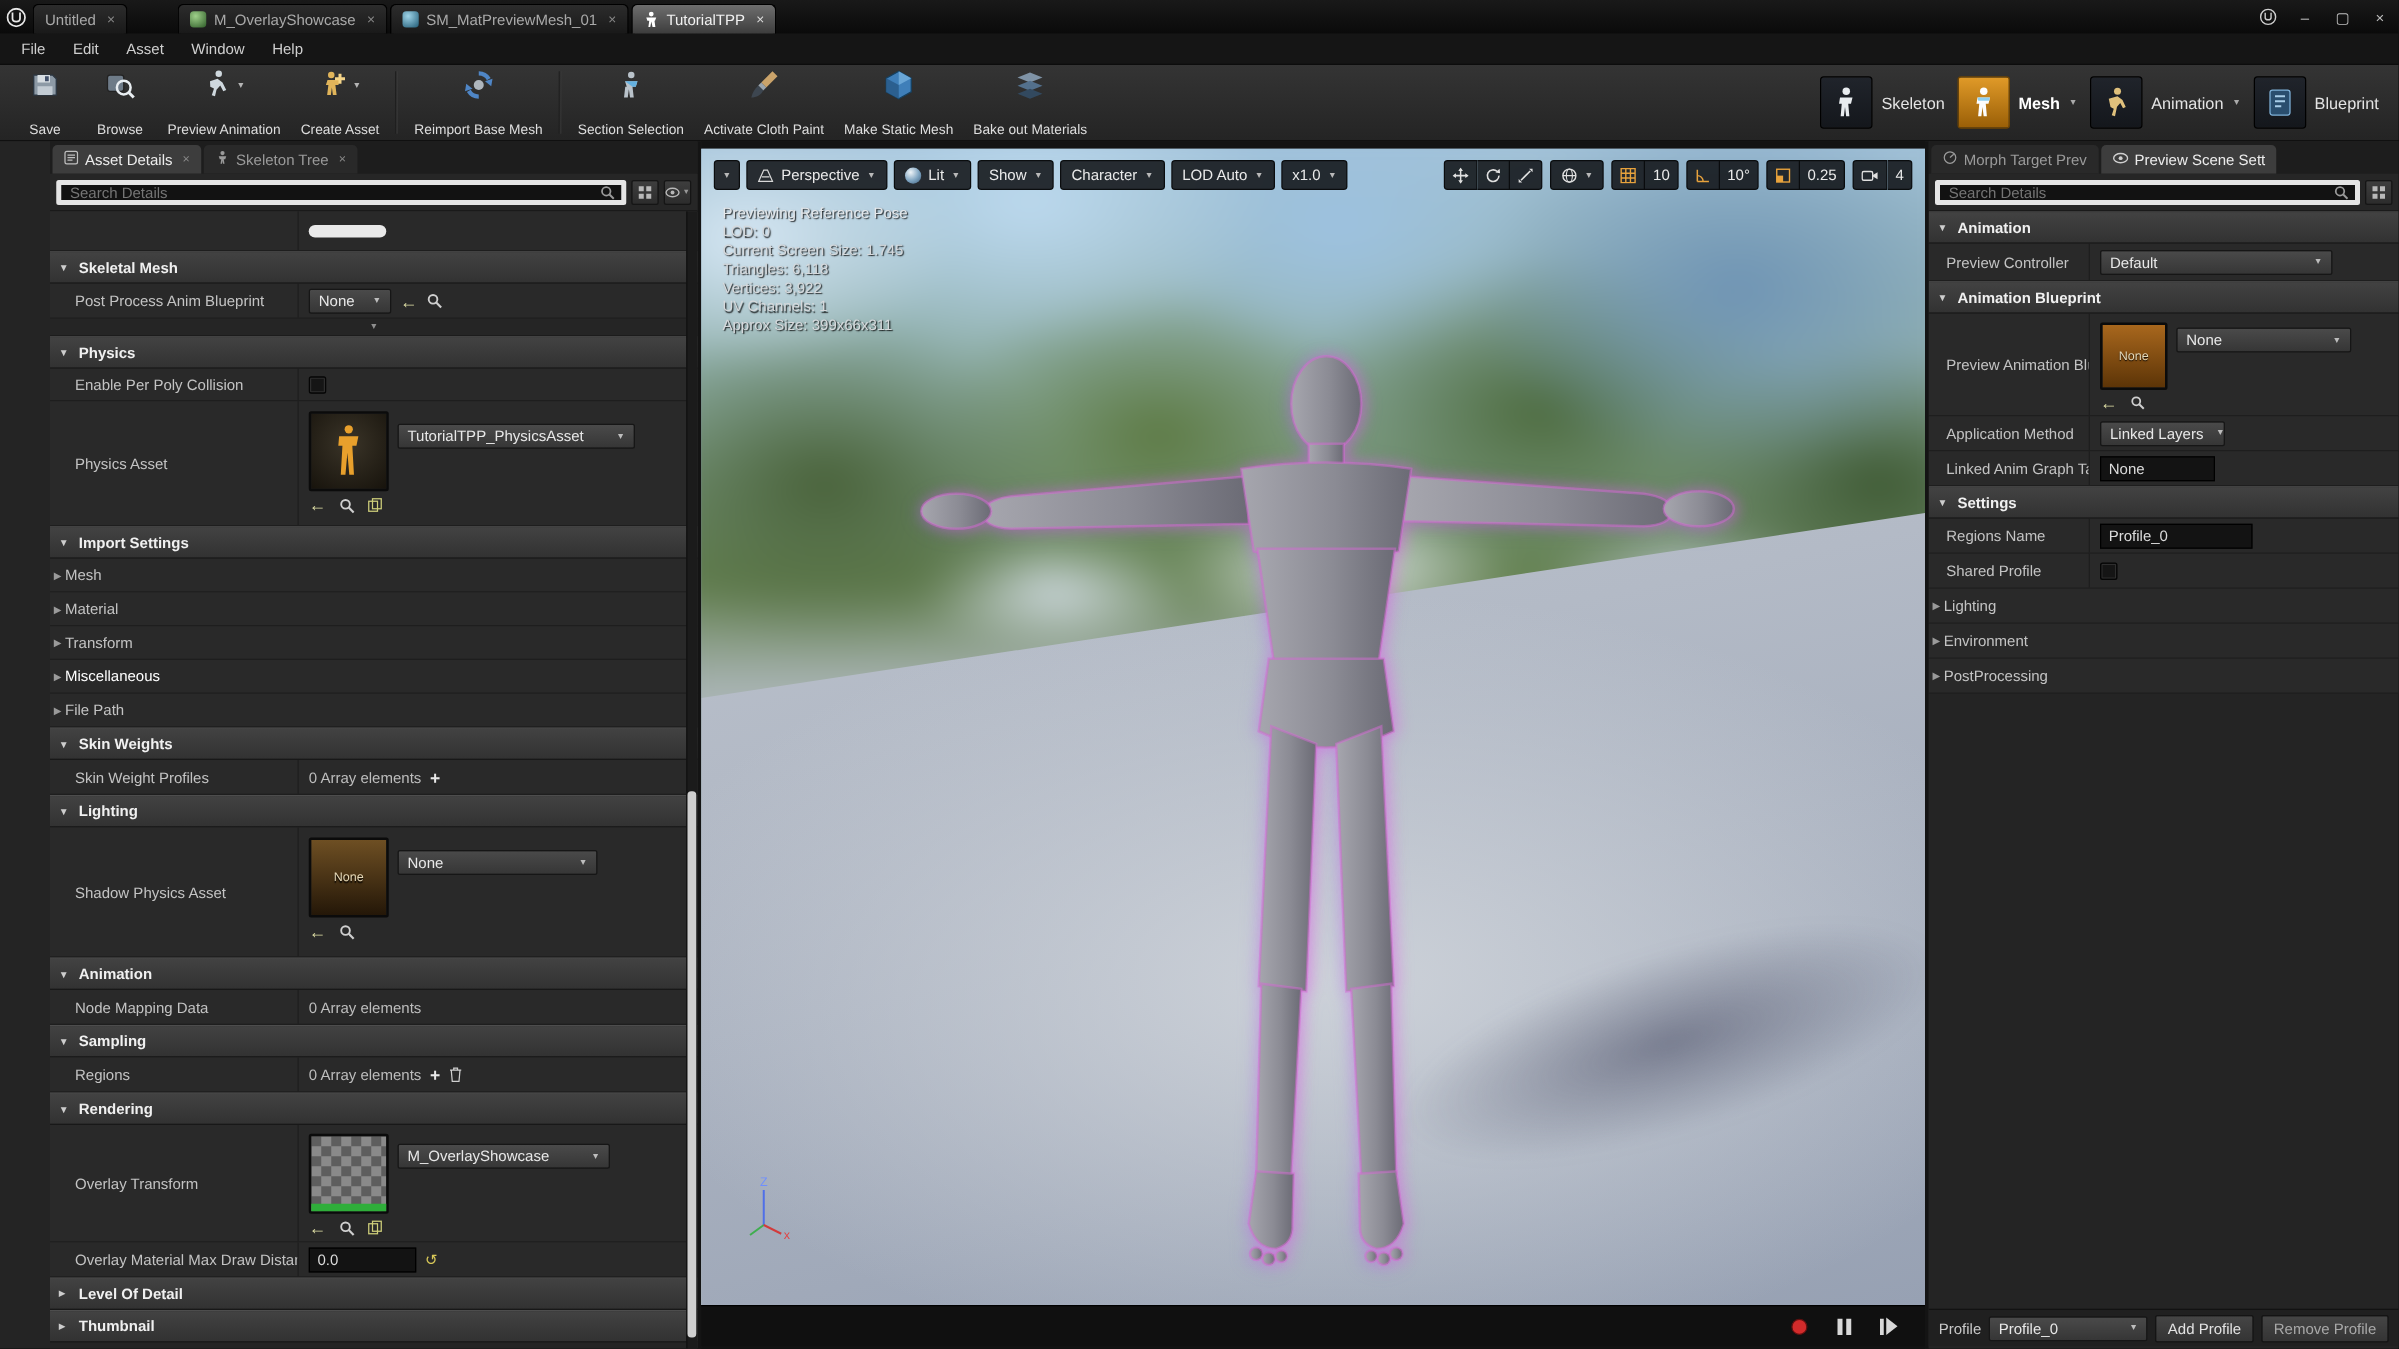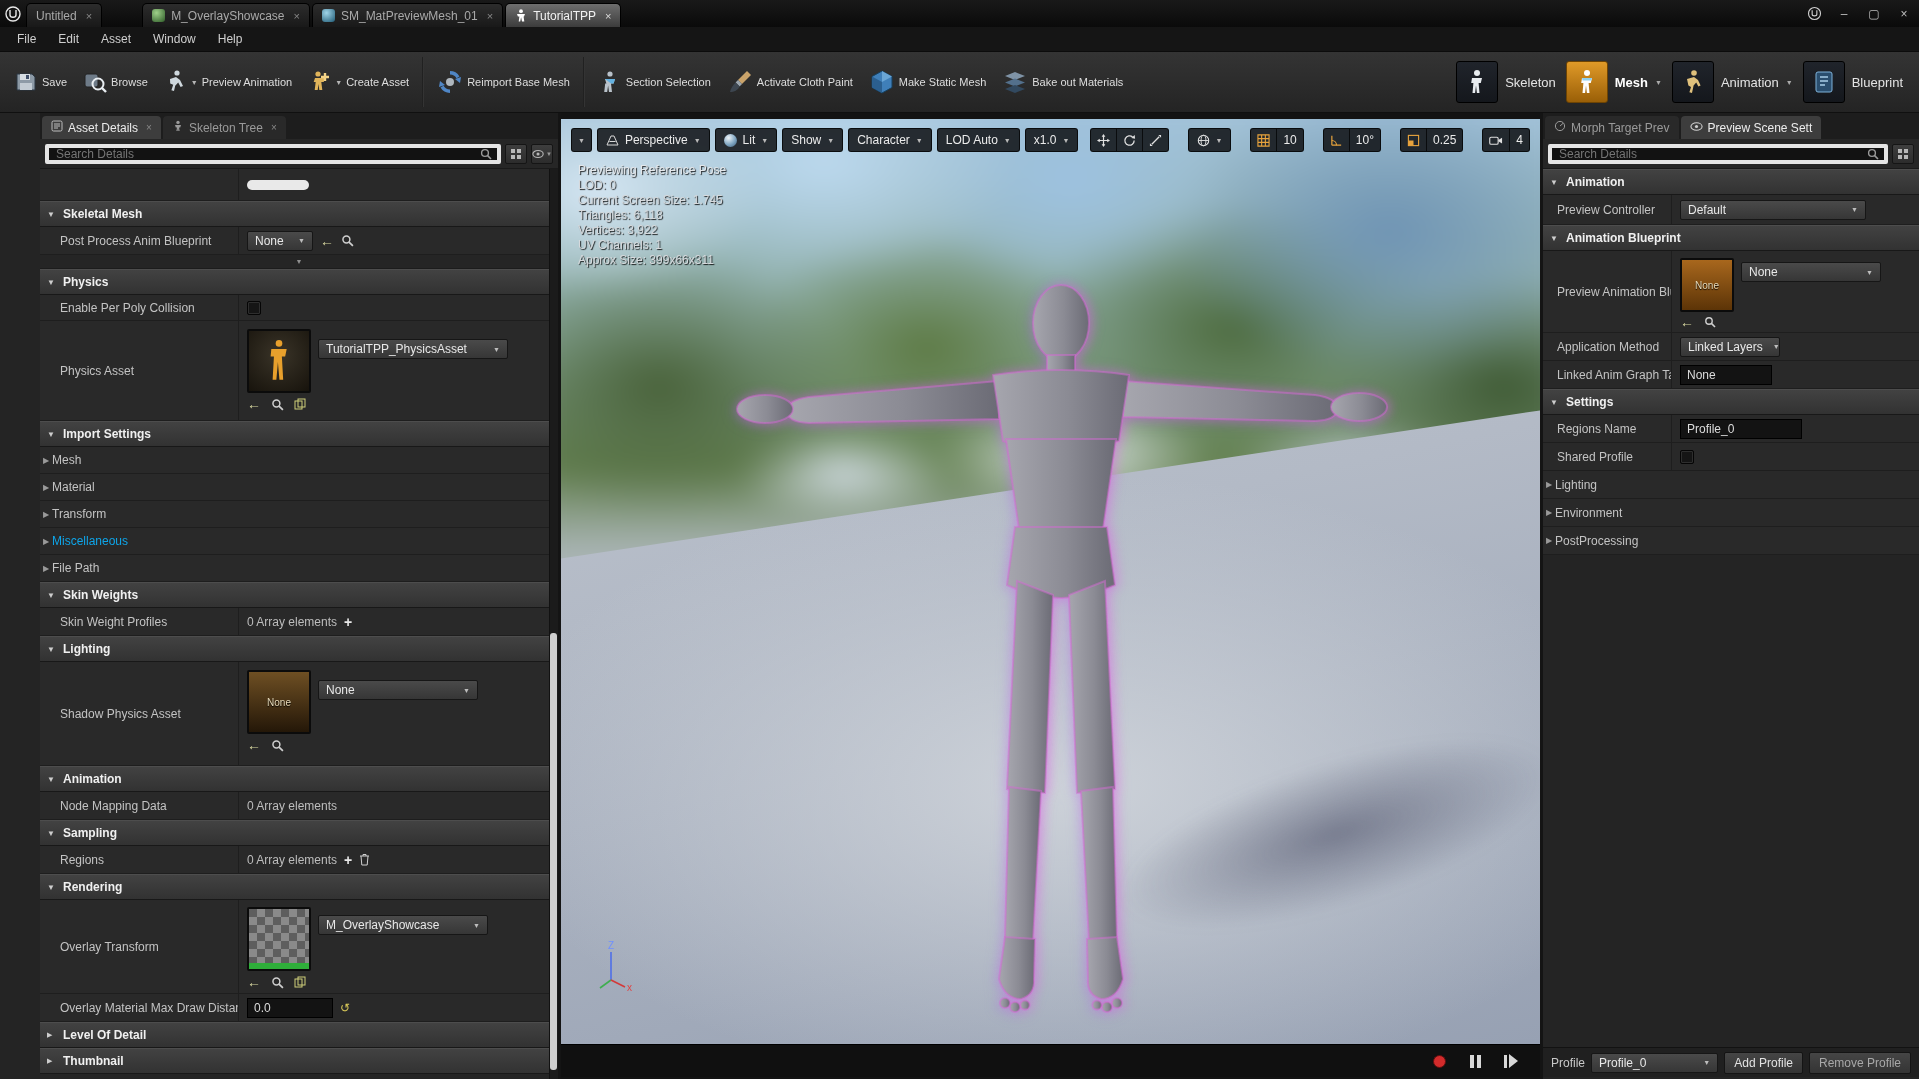--- a/index.html
+++ b/index.html
@@ -17,21 +17,21 @@
   .winbtns{margin-left:auto;display:flex;align-items:center;height:27px;}
   .winbtn{width:30px;height:27px;display:flex;align-items:center;justify-content:center;color:#bdbdbd;font-size:12px;}
   .ue-mark{width:30px;display:flex;align-items:center;justify-content:center;}
 
   
   .menubar{position:absolute;top:27px;left:0;right:0;height:25px;background:#151515;display:flex;align-items:center;padding-left:6px;border-bottom:1px solid #0c0c0c;}
   .menu-item{padding:0 11px;color:#cfcfcf;font-size:12px;height:100%;display:flex;align-items:center;}
 
   
   .toolbar{position:absolute;top:52px;left:0;right:0;height:61px;background:linear-gradient(#343434,#242424);border-bottom:1px solid #101010;display:flex;align-items:center;padding:0 6px;}
-  .tool{display:flex;align-items:center;justify-content:flex-end;gap:4px;min-width:60px;height:56px;padding:0 8px;color:#dedede;font-size:11px;white-space:nowrap;}
+  .tool{display:flex;flex-direction:column;align-items:center;justify-content:space-between;gap:4px;min-width:60px;height:56px;padding:0 8px;color:#dedede;font-size:11px;white-space:nowrap;}
   .ticon{height:28px;display:flex;align-items:center;gap:3px;}
   .tcaret{font-size:7px;color:#b5b5b5;}
   .tsep{width:2px;height:50px;background:linear-gradient(90deg,#171717,#3d3d3d);margin:0 5px;flex:none;}
   .modes{margin-left:auto;display:flex;align-items:center;gap:10px;padding-right:10px;}
   .mode{display:flex;align-items:center;gap:7px;color:#e4e4e4;font-size:13px;}
   .mtile{width:42px;height:42px;border:1px solid #000;border-radius:3px;background:linear-gradient(#20242b,#14171c);display:flex;align-items:center;justify-content:center;}
   .mtile.orange{background:linear-gradient(#e09a28,#9a5f07);border-color:#6e4403;}
   .mcaret{font-size:7px;color:#aaa;}
 
   
@@ -90,21 +90,21 @@
       radial-gradient(ellipse 160px 70px at 30% 39%, #cdd8de 0%, rgba(205,216,222,0) 70%),
       radial-gradient(ellipse 180px 70px at 80% 38%, #b8c4cc 0%, rgba(184,196,204,0) 70%),
       linear-gradient(#a4c4de 0%, #8cab9d 26%, #63804e 38%, #a9b4b4 47%, #b3bcc2 58%, #b7bfc6 100%);}
   .floor{position:absolute;inset:0;clip-path:polygon(0 47.5%,100% 31.5%,100% 100%,0 100%);
     background:radial-gradient(ellipse 900px 480px at 52% 72%, #cdd2d9 0%, rgba(205,210,217,0) 65%),linear-gradient(168deg,#c4cad2 0%,#b3bac6 45%,#97a1b3 100%);}
   .charshadow{position:absolute;left:540px;top:640px;width:470px;height:150px;background:radial-gradient(ellipse at center, rgba(55,58,84,.5) 0%, rgba(55,58,84,0) 68%);transform:rotate(-17deg);filter:blur(6px);}
   .char{position:absolute;left:120px;top:158px;width:760px;height:745px;filter:drop-shadow(3px 0 6px rgba(238,88,230,.42)) drop-shadow(-3px 2px 6px rgba(150,110,230,.30));}
   .vp-toolbar{position:absolute;top:9px;left:10px;right:10px;display:flex;align-items:center;gap:5px;}
   .vbtn{height:24px;display:inline-flex;align-items:center;gap:6px;padding:0 8px;background:rgba(18,20,24,.88);border:1px solid rgba(0,0,0,.7);border-radius:3px;color:#ebebeb;font-size:12px;white-space:nowrap;}
   .vbtn .ccaret{font-size:7px;color:#b9b9b9;}
-  .vp-right{margin-left:auto;display:flex;align-items:center;gap:19px;}
+  .vp-right{margin-left:auto;display:flex;align-items:center;gap:6px;}
   .vgrp{display:flex;}
   .vgrp .vbtn{border-radius:0;border-left-width:0;padding:0 6px;}
   .vgrp .vbtn:first-child{border-radius:3px 0 0 3px;border-left-width:1px;}
   .vgrp .vbtn:last-child{border-radius:0 3px 3px 0;}
   .litball{width:13px;height:13px;border-radius:50%;background:radial-gradient(circle at 35% 30%, #eef4f8, #7da3c0 55%, #3c5a78);}
   .stats{position:absolute;left:17px;top:44px;line-height:15px;font-size:12px;color:#d6d9dc;text-shadow:1px 1px 1px rgba(0,0,0,.85);}
   .stats .s0{color:#e4e7ea;}
   .axis{position:absolute;left:34px;bottom:52px;width:46px;height:52px;}
   .vp-bottom{position:absolute;left:0;right:0;bottom:2px;height:33px;background:#101010;border-top:1px solid #000;display:flex;align-items:center;justify-content:flex-end;gap:14px;padding-right:18px;}
   .pbtn{display:flex;align-items:center;justify-content:center;width:22px;height:22px;}
@@ -461,21 +461,21 @@
         <div class="prow" style="height:27px">
           <span class="arrcell">▶</span>
           <span style="color:#c3c3c3">Material</span>
         </div>
         <div class="prow" style="height:27px">
           <span class="arrcell">▶</span>
           <span style="color:#c3c3c3">Transform</span>
         </div>
         <div class="prow" style="height:27px">
           <span class="arrcell">▶</span>
-          <span style="color:#0ea5e9">Miscellaneous</span>
+          <span style="color:#ffffff">Miscellaneous</span>
         </div>
         <div class="prow" style="height:27px">
           <span class="arrcell">▶</span>
           <span style="color:#c3c3c3">File Path</span>
         </div>
 
         <div class="cat">
           <span class="ar">▼</span>
           <span>Skin Weights</span>
         </div>

